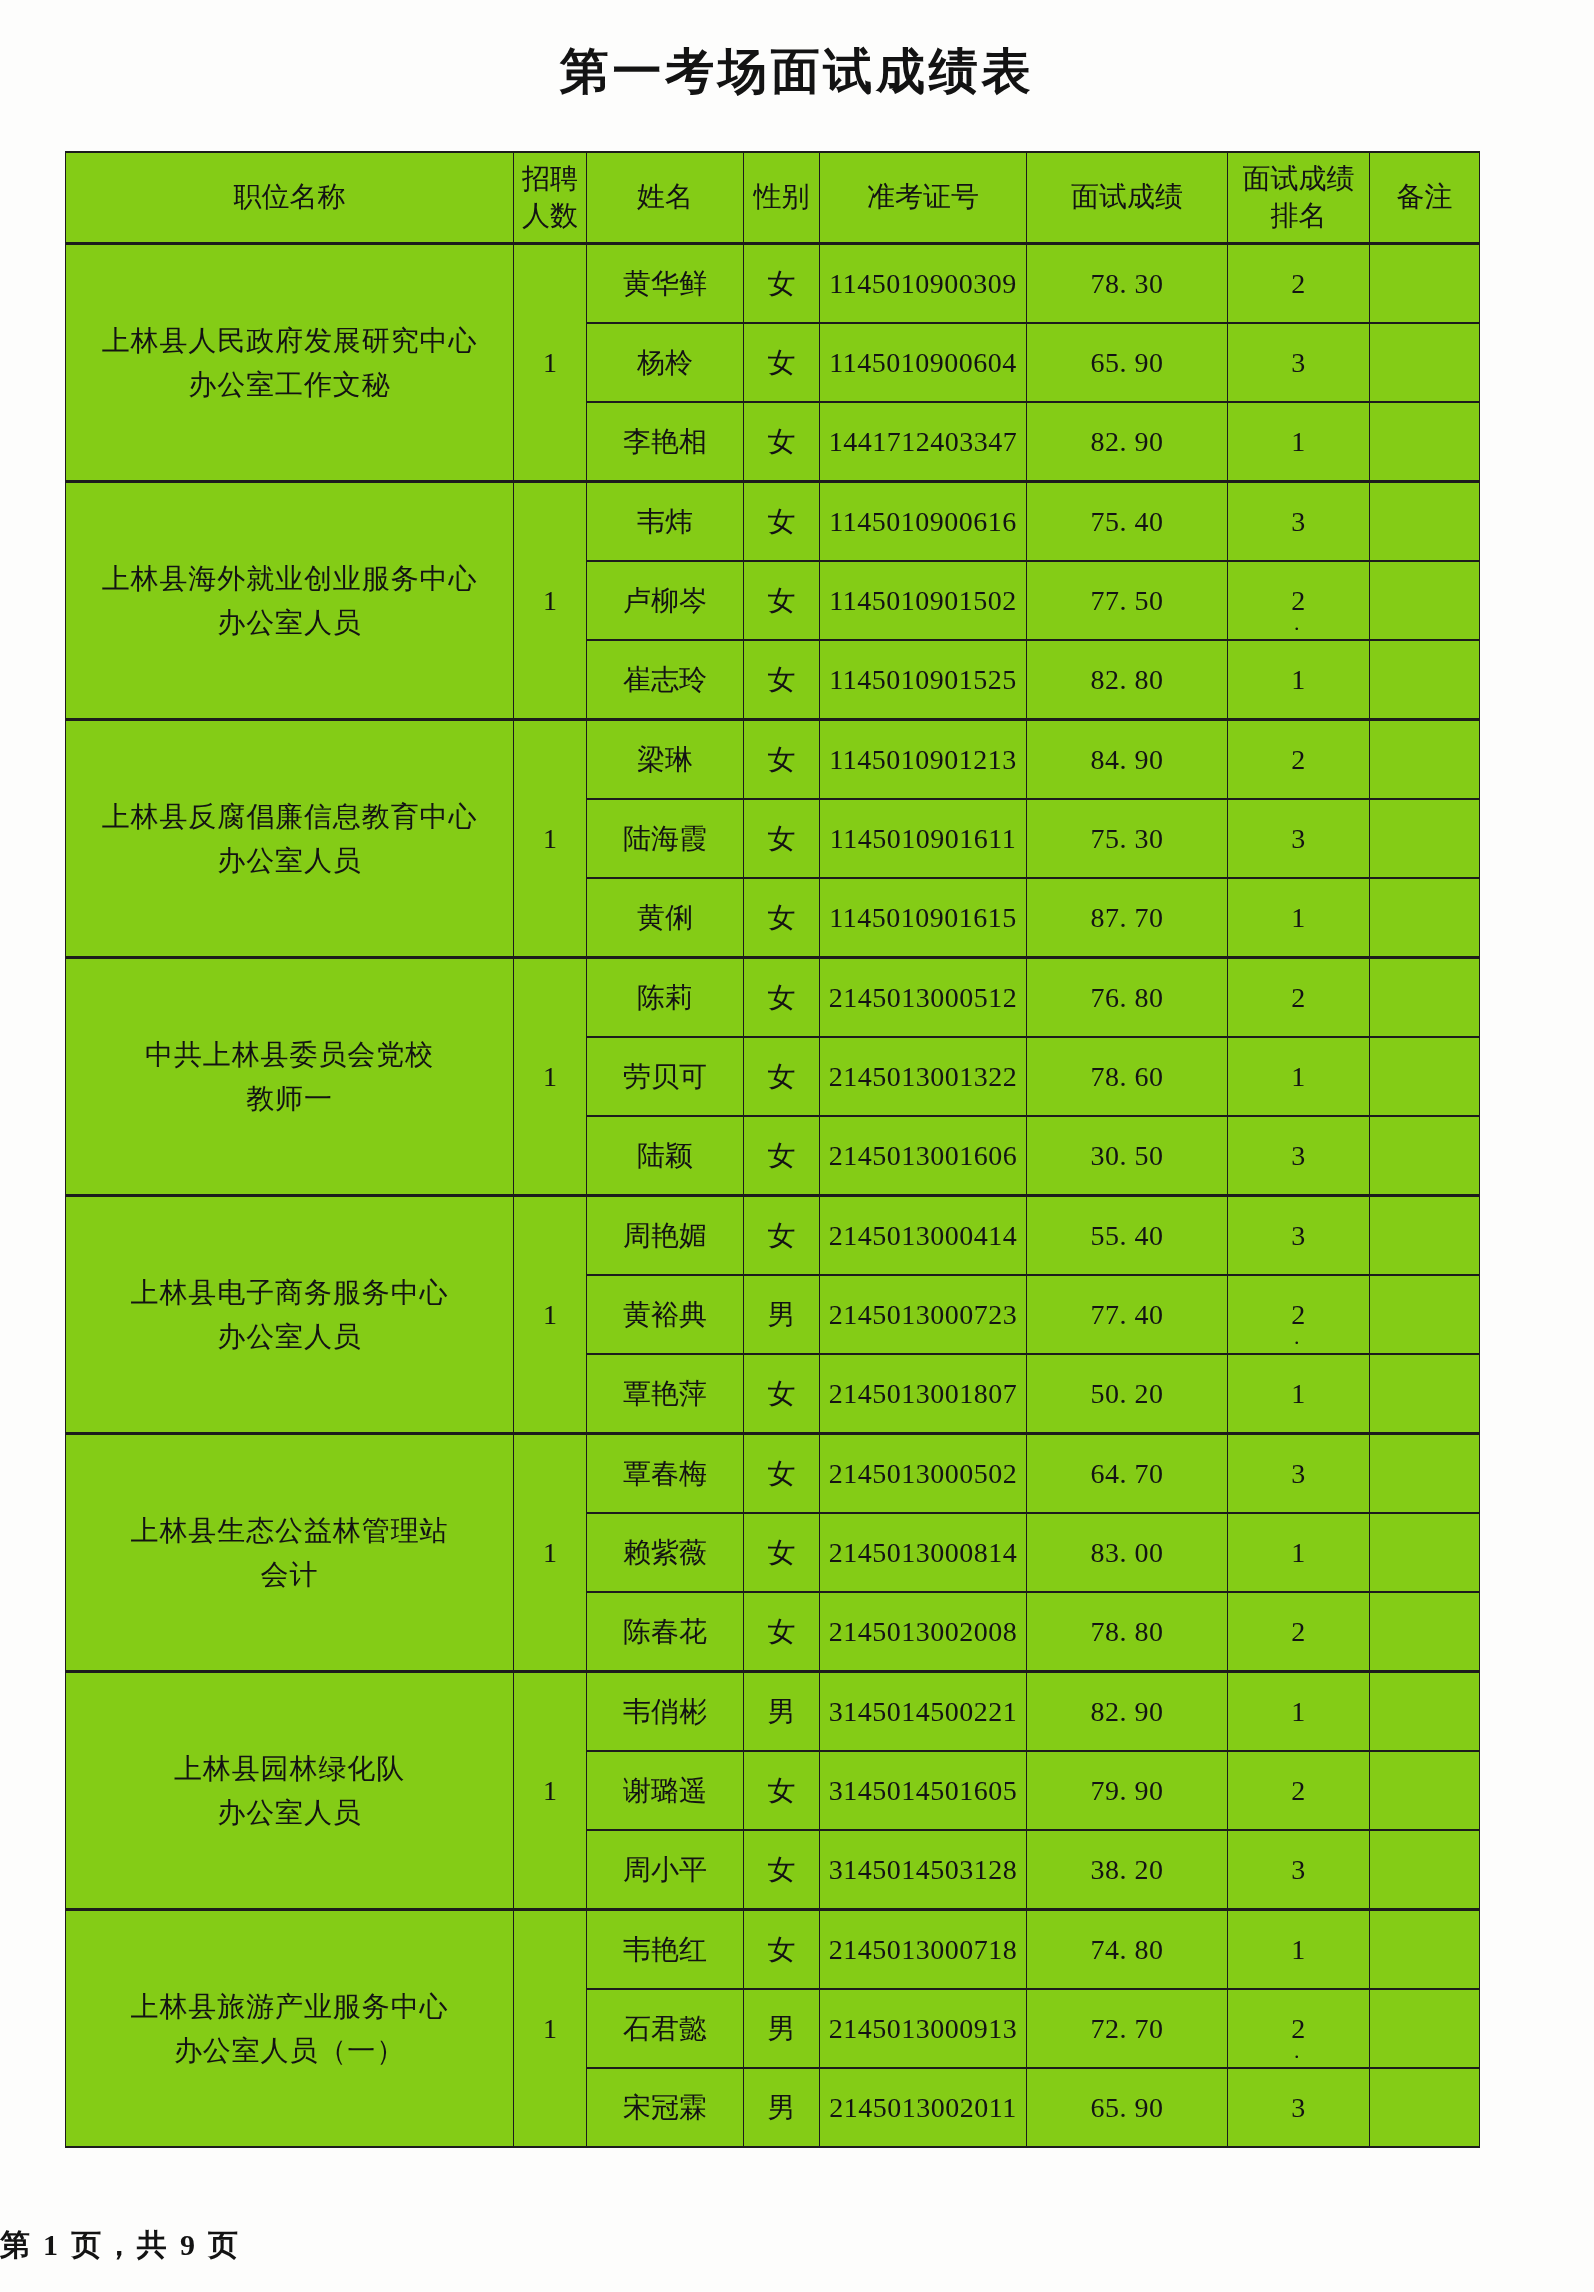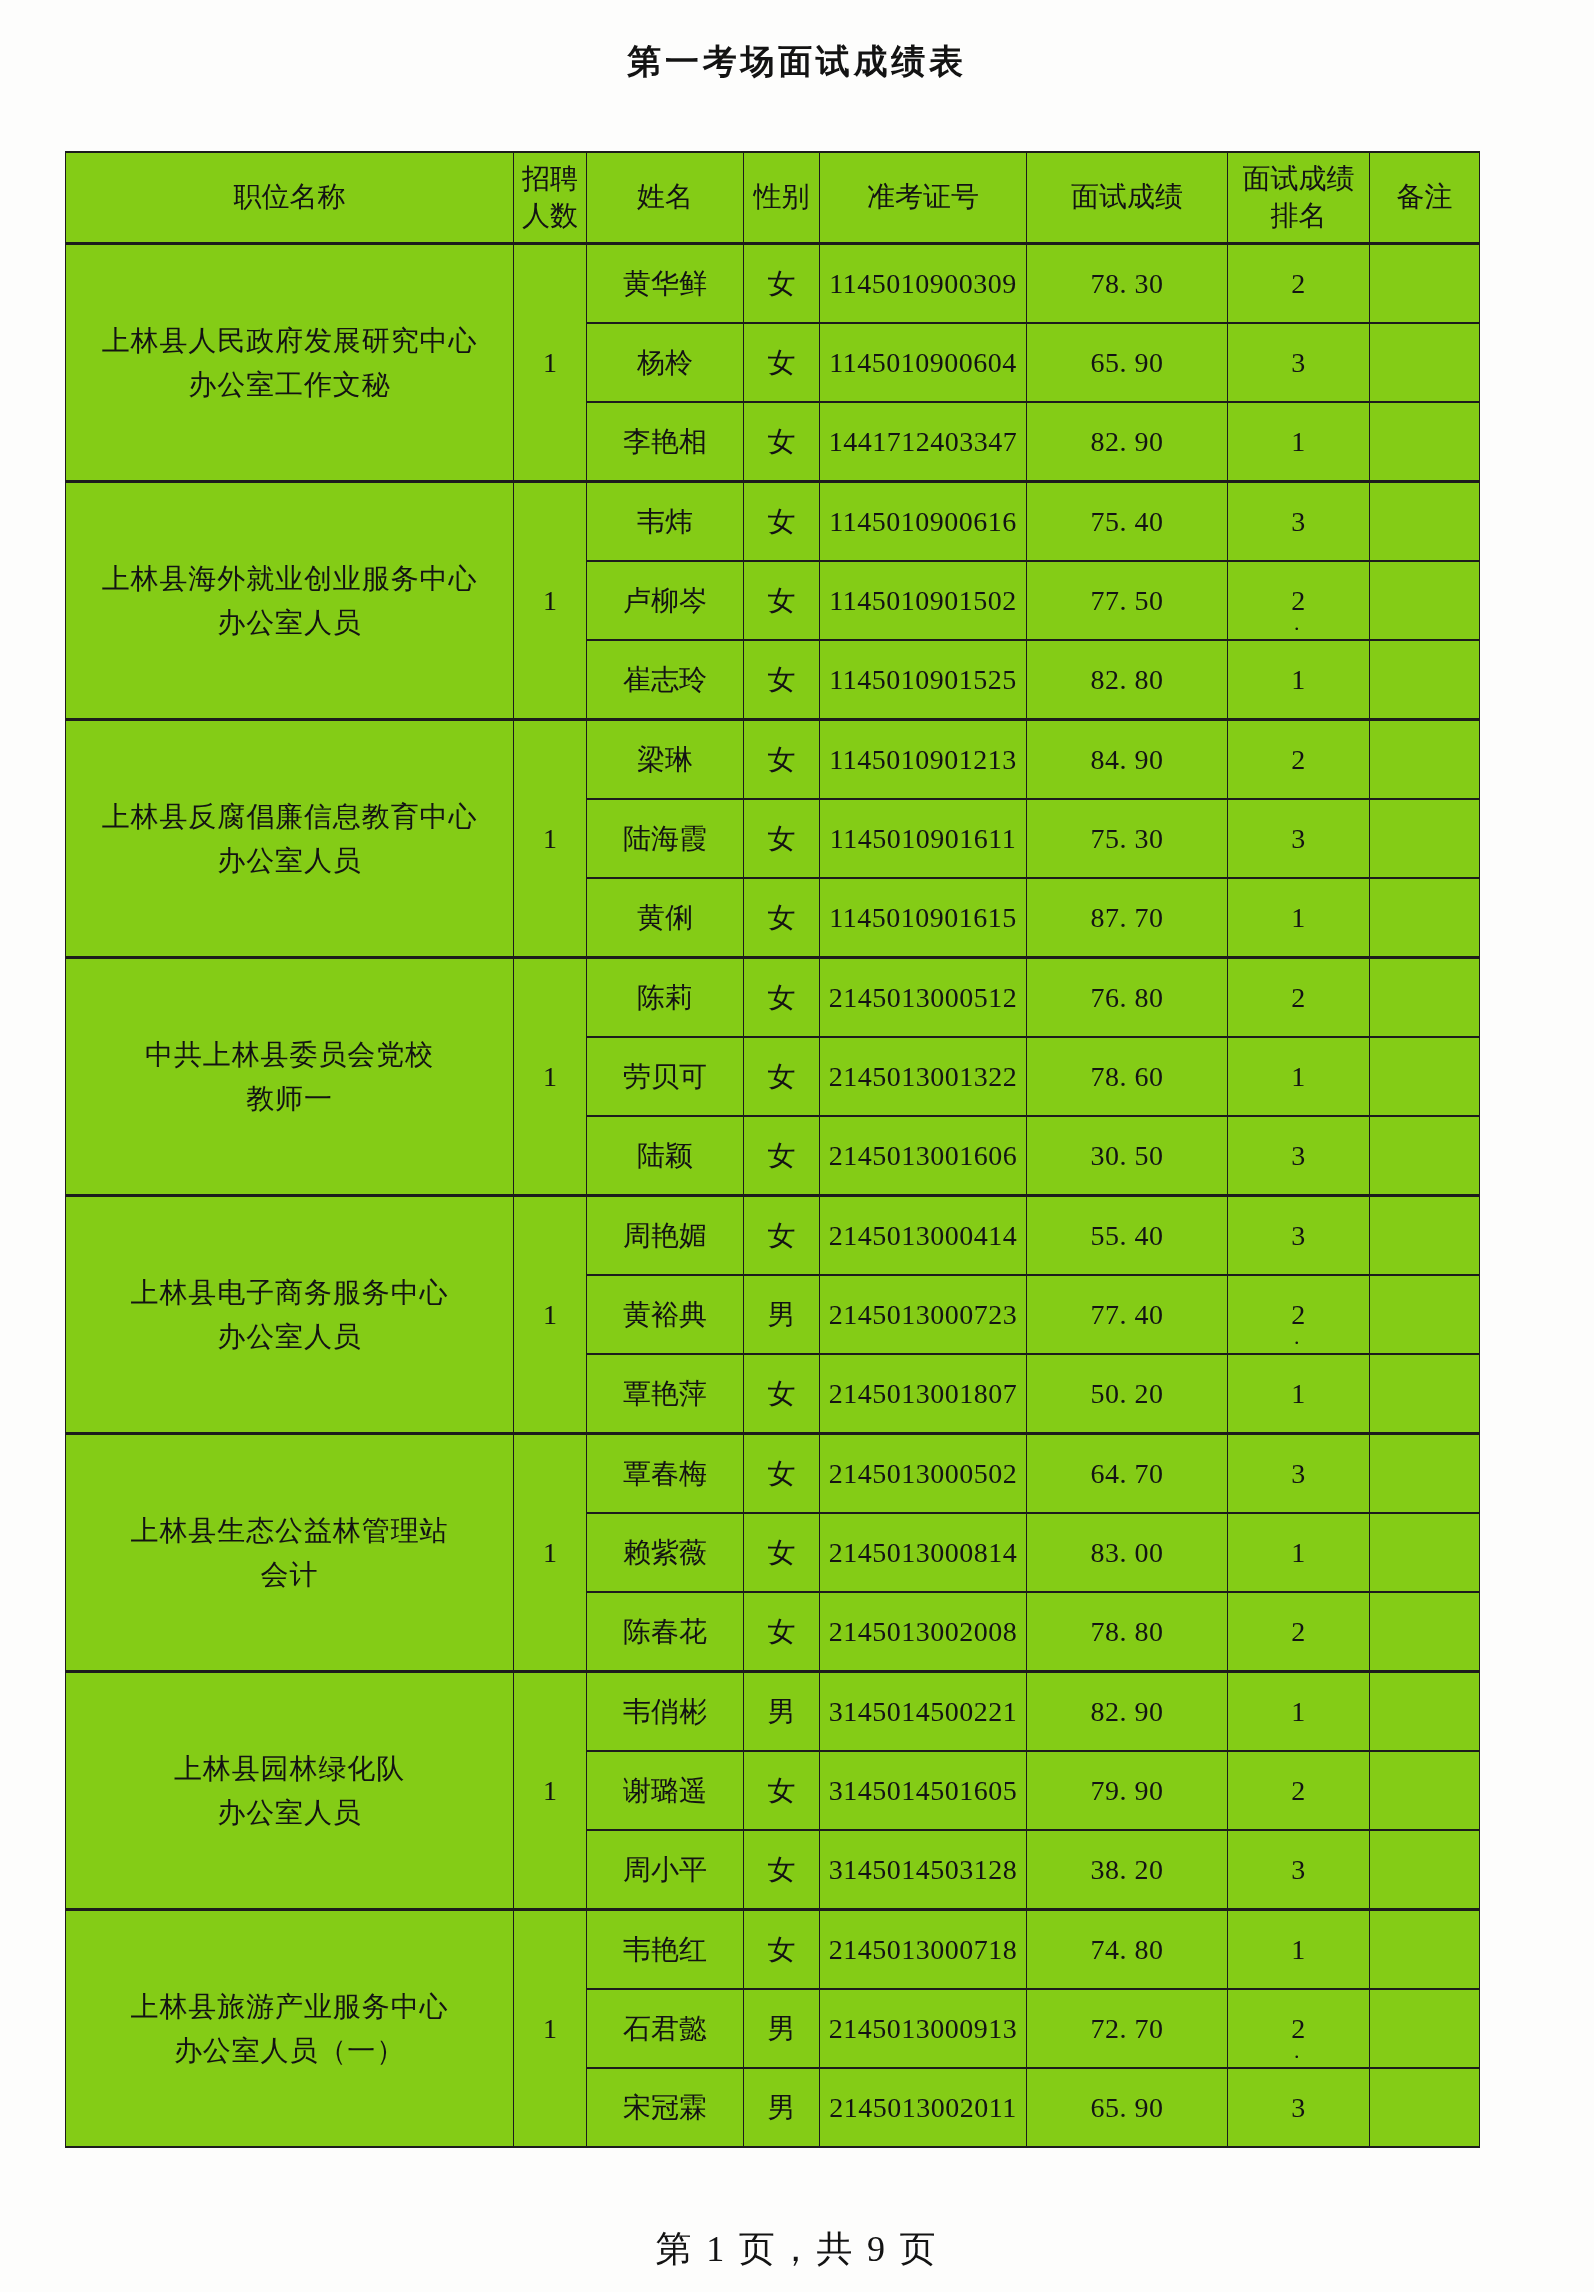--- a/index.html
+++ b/index.html
@@ -12,21 +12,21 @@
   }
   .page {
     position:absolute; inset:0;
     background:#fdfdfc;
   }
   .doc-title {
     position:absolute; top:39px; left:0; width:100%;
     text-align:center;
     font-family:"Liberation Sans","DejaVu Sans",sans-serif;
     font-weight:bold;
-    font-size:34px;
+    font-size:49px;
     letter-spacing:3.7px;
   }
   table.score-table {
     position:absolute; left:65px; top:151px;
     width:1415px;
     border-collapse:collapse;
     table-layout:fixed;
     background:#84cc16;
   }
   .score-table th, .score-table td {
@@ -53,23 +53,23 @@
   .c-num { letter-spacing:0.5px; }
   .rank-cell { position:relative; }
   .rank-dot {
     position:absolute;
     left:49%; bottom:4.6px;
     transform:translateX(-50%);
     font-size:22px; line-height:1;
   }
   .doc-footer {
     position:absolute; top:2225px; left:0; width:100%;
-    text-align:center;
-    font-size:36px;
+    font-size:30px;
     letter-spacing:2.8px;
+    font-weight:bold;
   }
 </style>
 </head>
 <body>
 
 <div class="page">
 
   <div class="doc-title">第一考场面试成绩表</div>
 
   <table class="score-table">

